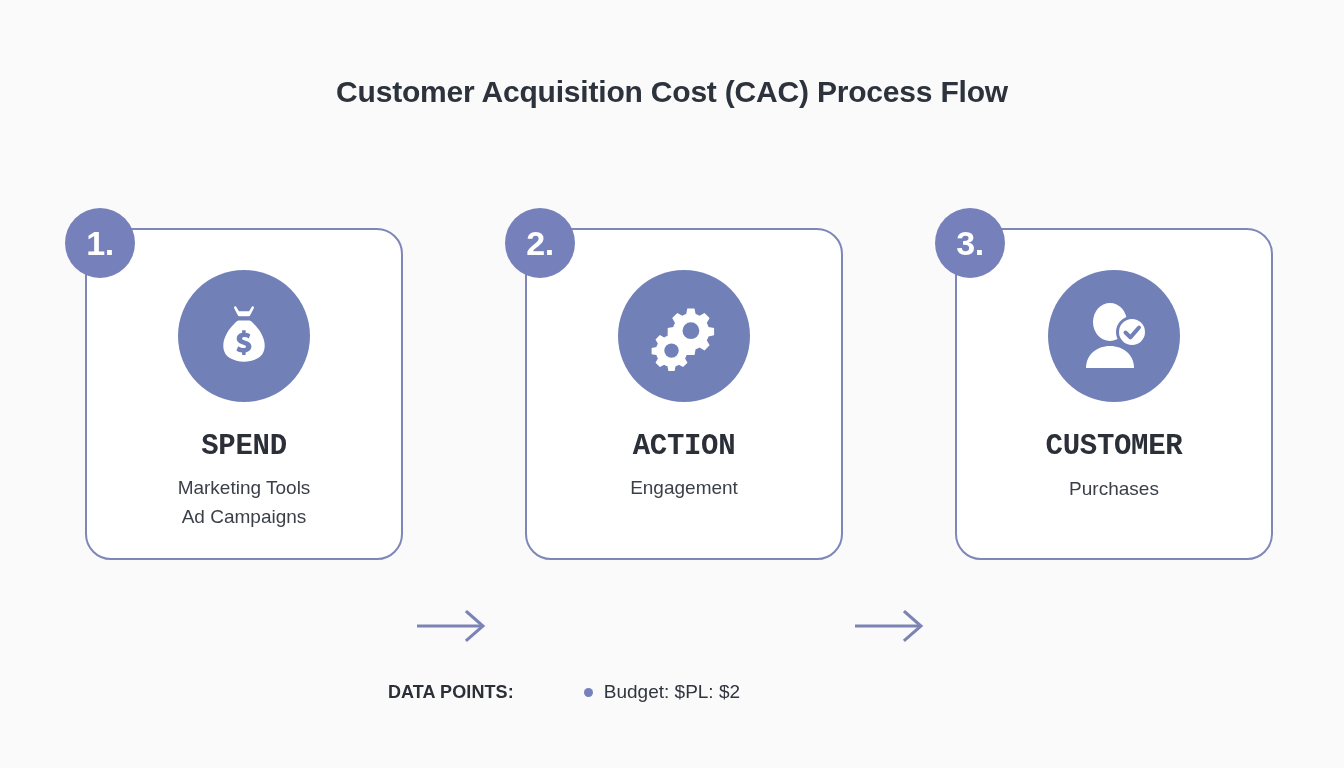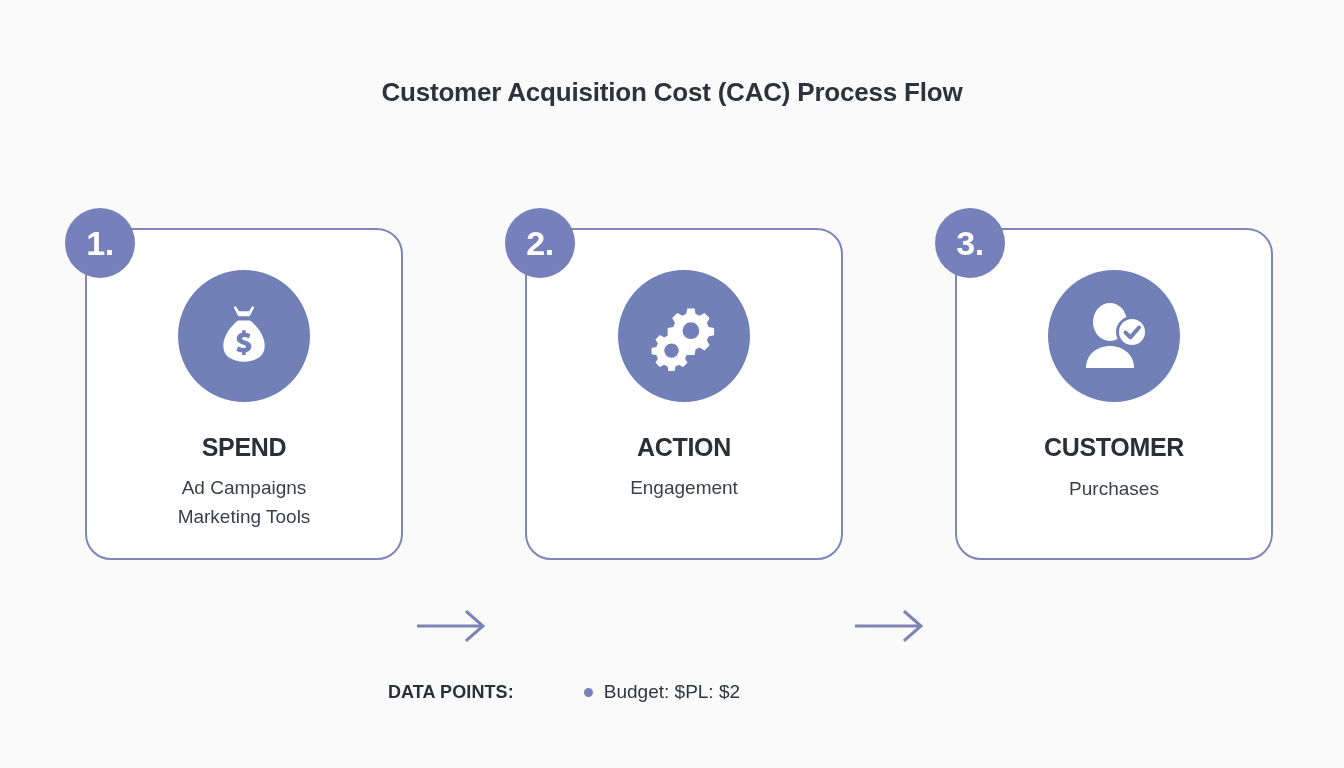--- a/index.html
+++ b/index.html
@@ -22,21 +22,21 @@
     background: #fafafb;
   }
 
   
   .page-title {
     position: absolute;
     top: 72px;
     left: 0;
     width: 1344px;
     text-align: center;
-    font-size: 26px;
+    font-size: 30px;
     font-weight: bold;
     letter-spacing: -0.2px;
     color: #2d333c;
     line-height: 40px;
   }
 
   
   .flow-row {
     position: absolute;
     top: 228px;
@@ -92,25 +92,26 @@
     justify-content: center;
   }
   .icon-circle svg { display: block; }
 
   .step-title {
     position: absolute;
     top: 200px;
     left: 0;
     width: 100%;
     text-align: center;
-    font-size: 25px;
+    font-size: 29px;
     font-weight: bold;
     letter-spacing: -0.3px;
     color: #2b3038;
     line-height: 34px;
+    font-family: Liberation Mono, monospace;
   }
 
   .step-sub {
     position: absolute;
     top: 243px;
     left: 0;
     width: 100%;
     text-align: center;
     font-size: 19px;
     font-weight: normal;
@@ -178,22 +179,22 @@
       <div class="step-badge">1.</div>
       <div class="icon-circle">
         <svg width="78" height="78" viewBox="0 0 78 78" aria-hidden="true">
           <path fill="#ffffff" d="M29.5 9.5c0.6-0.5 1.4-0.3 1.8 0.4l2.6 4.3h10.2l2.6-4.3c0.4-0.7 1.2-0.9 1.8-0.4 0.5 0.4 0.6 1.1 0.3 1.7l-3.6 7.1c-0.3 0.6-0.9 1-1.6 1h-9.2c-0.7 0-1.3-0.4-1.6-1l-3.6-7.1c-0.3-0.6-0.2-1.3 0.3-1.7z"></path>
           <path fill="#ffffff" d="M34.1 23.5h9.8c1.2 0 2 0.5 3.6 2.1 2.7 2.6 6.2 6.4 8.6 10.6 2.4 4.2 3.6 8.3 3.6 12.2 0 5.6-2.3 9.9-6.6 12.7-3.9 2.5-9 3.6-14.1 3.6s-10.2-1.1-14.1-3.6c-4.3-2.8-6.6-7.1-6.6-12.7 0-3.9 1.2-8 3.6-12.2 2.4-4.2 5.9-8 8.6-10.6 1.6-1.6 2.4-2.1 3.6-2.1z"></path>
           <path fill="#7280b8" d="M40.6 33.2v2.5c1.9 0.2 3.5 0.8 4.8 1.7l-1.7 4.1c-1.3-0.9-2.7-1.4-4.1-1.4-1.6 0-2.5 0.6-2.5 1.5 0 1 0.9 1.4 3.3 2.1 3.6 1 6 2.4 6 5.9 0 3-2 5.2-5.8 5.8v2.6h-3.5v-2.5c-2.2-0.2-4.3-1-5.7-2.1l1.8-4.1c1.5 1.1 3.4 1.8 5.2 1.8 1.7 0 2.6-0.6 2.6-1.6 0-1-0.9-1.4-3.3-2.1-3.5-1-6-2.3-6-5.8 0-2.9 1.9-5.1 5.4-5.8v-2.6z"></path>
         </svg>
       </div>
       <div class="step-title">SPEND</div>
       <div class="step-sub">
+        <span class="line">Marketing Tools</span>
         <span class="line">Ad Campaigns</span>
-        <span class="line">Marketing Tools</span>
       </div>
     </div>
 
     <div class="flow-arrow a1">
       <svg width="80" height="40" viewBox="0 0 80 40" aria-hidden="true">
         <line x1="2" y1="20" x2="68" y2="20" stroke="#7b84b4" stroke-width="3"></line>
         <polyline points="52,6 68,20 52,34" fill="none" stroke="#7b84b4" stroke-width="3" stroke-linecap="square" stroke-linejoin="miter"></polyline>
       </svg>
     </div>
 

